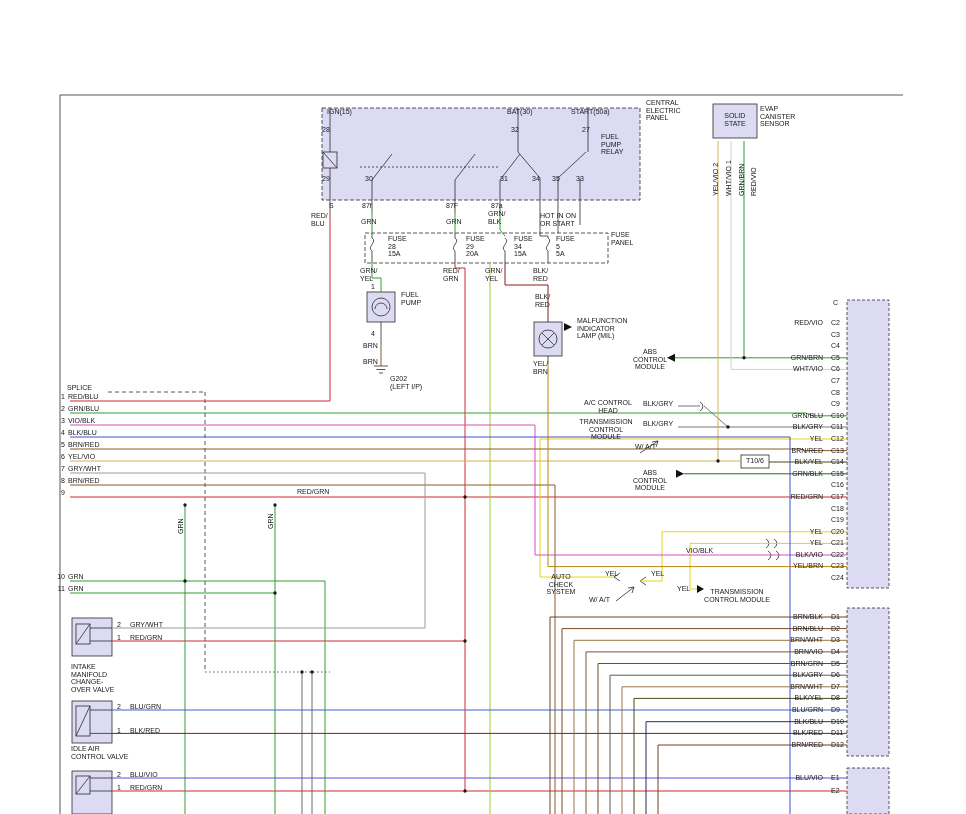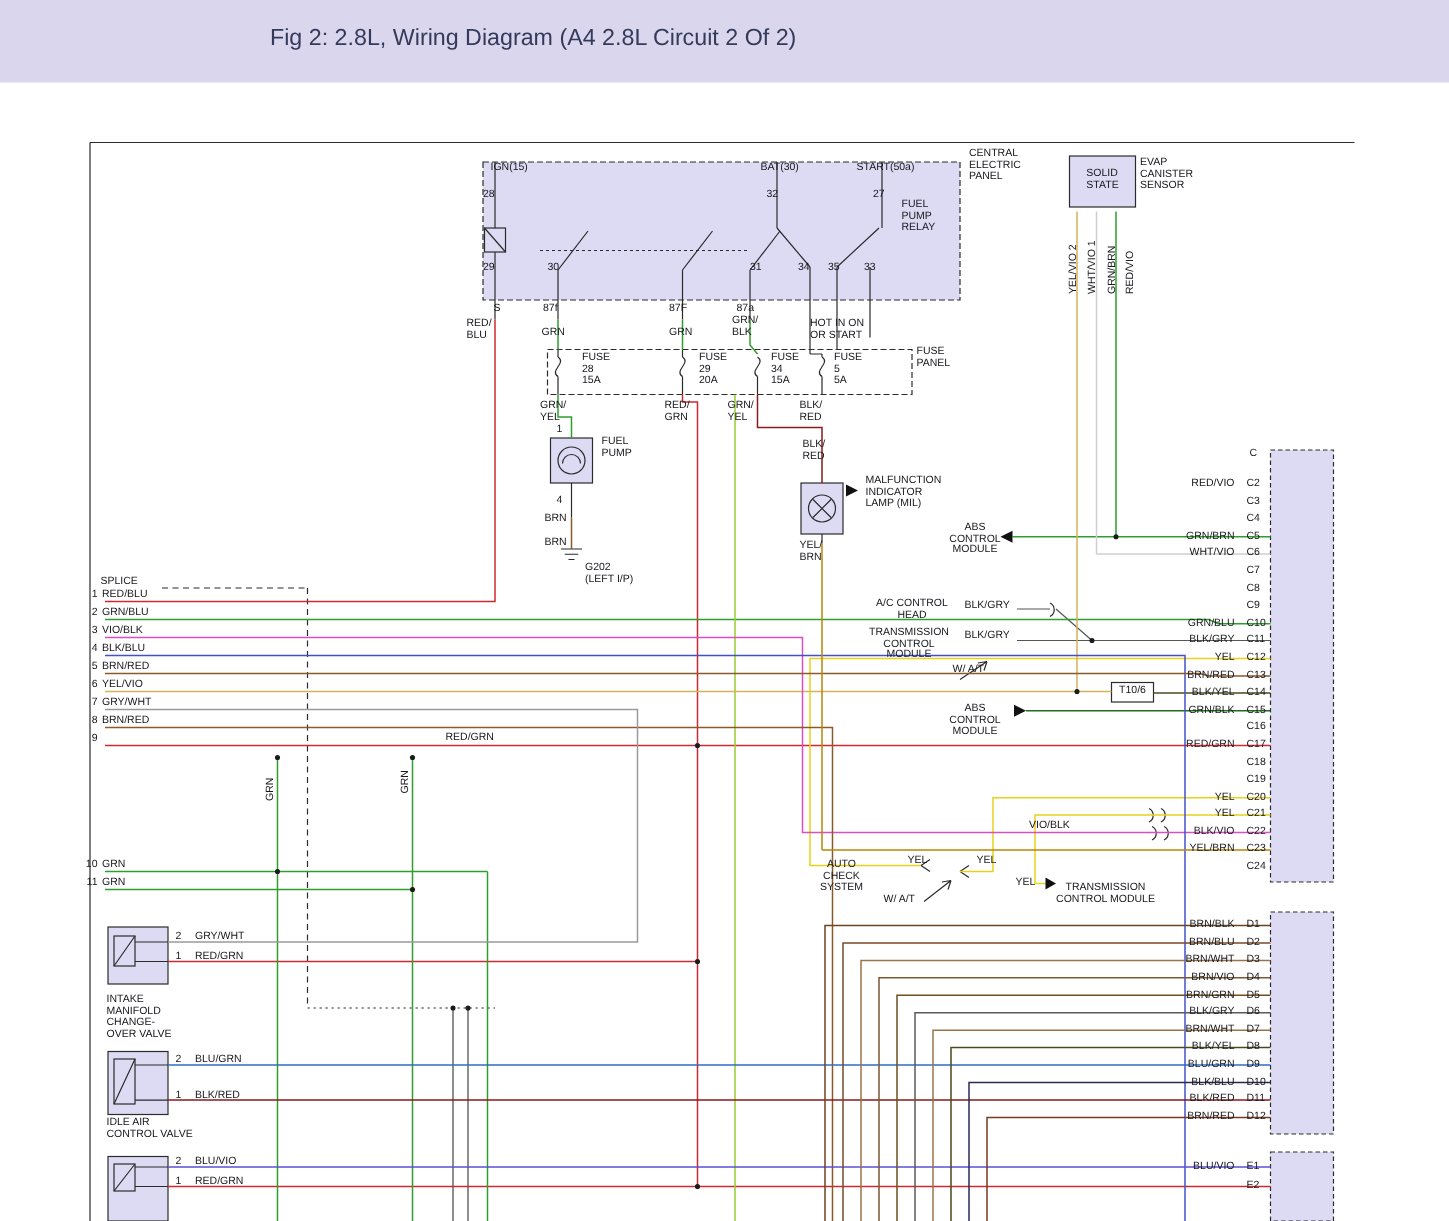--- a/index.html
+++ b/index.html
@@ -20,23 +20,20 @@
   .row .p{left:86px;}
   .row .w{right:22px;text-align:right;}
   .row .n{left:0;width:8px;text-align:right;}
   .row .cl{left:11px;}
 </style>
 </head>
 <body>
 
 <div id="stage">
 
-  <div class="header">
-    <span>Fig 2: 2.8L, Wiring Diagram (A4 2.8L Circuit 2 Of 2)</span>
-  </div>
 
   <svg width="966" height="814" viewBox="0 0 966 814" style="position:absolute;left:0;top:0">
 
     <g fill="none" stroke="#2b2b2b" stroke-width="0.8">
       <path d="M60,95 V814 M60,95 H903"></path>
 
       <rect x="322" y="108" width="318" height="92" fill="#dcdbf3" stroke-dasharray="4 2"></rect>
       <path d="M330,108 V152 M518,108 V152 M588,108 V152"></path>
       <rect x="323" y="152" width="14" height="16"></rect>
       <path d="M323,152 L337,168 M330,168 V200"></path>

